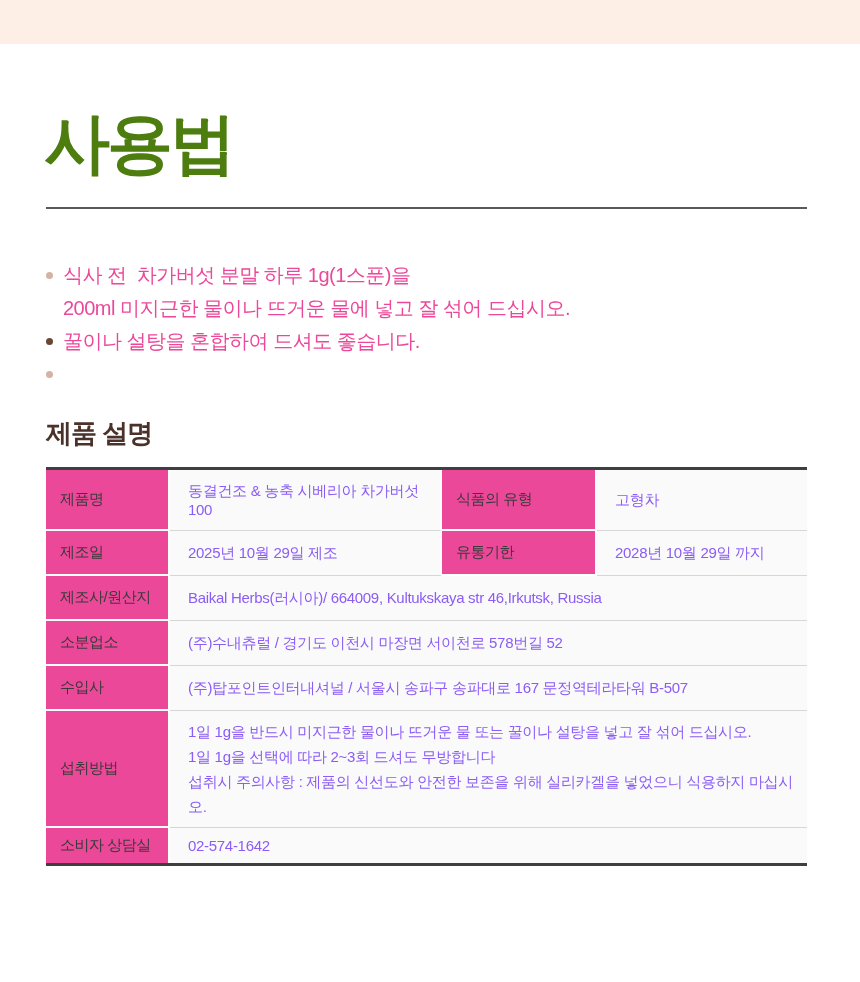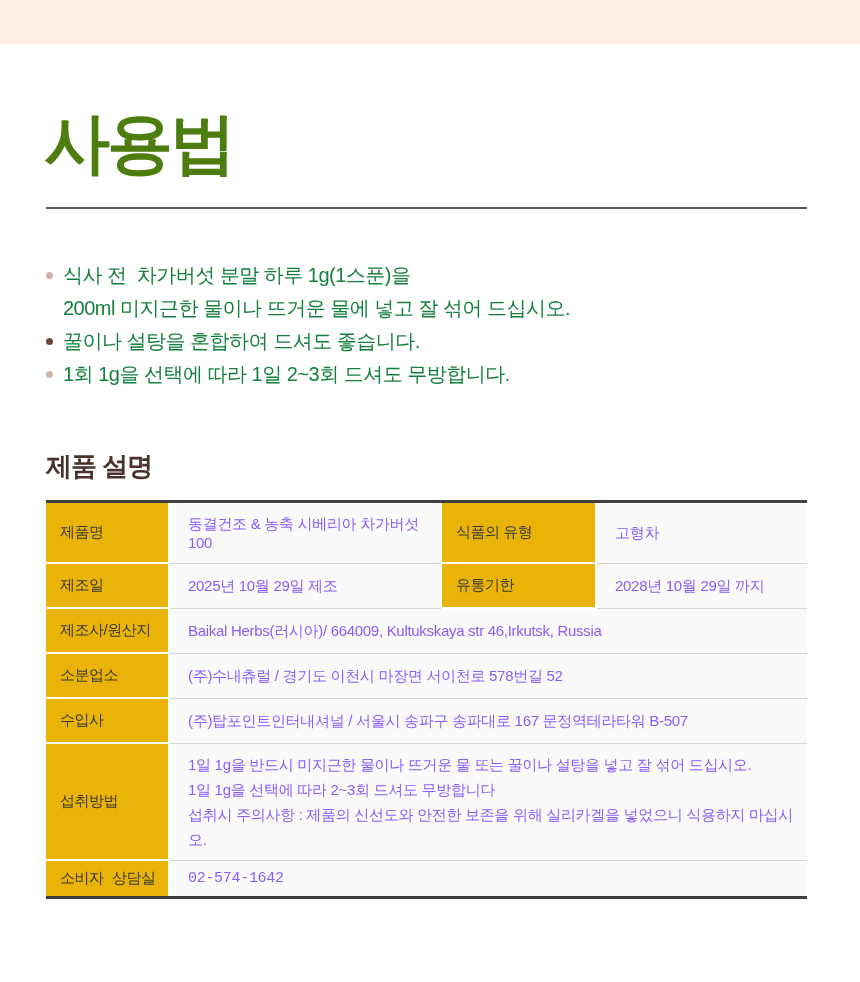--- a/index.html
+++ b/index.html
@@ -31,21 +31,21 @@
   .title-divider {
     border: none;
     border-top: 2px solid #595959;
     margin: 24px 0 0 0;
   }
   .usage-list {
     list-style: none;
     margin: 50px 0 0 0;
     padding: 0;
     font-size: 20px;
-    color: #15803d;
+    color: #ec4899;
   }
   .usage-item { position: relative; padding-left: 17px; }
   .bullet-dot {
     position: absolute;
     left: 0;
     top: 13px;
     width: 7px;
     height: 7px;
     border-radius: 50%;
     background: #d2b3a5;
@@ -68,42 +68,42 @@
     border-bottom: 3px solid #3f3f3f;
   }
   table.spec-table {
     width: 100%;
     border-collapse: separate;
     border-spacing: 0;
     table-layout: fixed;
     font-size: 15px;
   }
   .spec-table th {
-    background: #eab308;
+    background: #ec4899;
     color: #3a3a3a;
     font-weight: 400;
     text-align: left;
     vertical-align: middle;
     padding: 12px 8px 12px 14px;
     border-right: 2px solid #ffffff;
     border-bottom: 2px solid #ffffff;
     letter-spacing: -0.5px;
   }
   .spec-table td {
     background: #fafafa;
     color: #8b5cf6;
     vertical-align: middle;
     padding: 12px 10px 12px 18px;
     border-bottom: 1px solid #d6d6d6;
     letter-spacing: -0.3px;
   }
   .spec-table td.mid { border-right: 2px solid #ffffff; }
   .spec-table tr:last-child th { border-bottom: none; }
   .spec-table tr:last-child td { border-bottom: none; }
-  .spec-table tr.compact th, .spec-table tr.compact td { padding-top: 8px; padding-bottom: 8px; font-family: Liberation Mono, monospace; }
+  .spec-table tr.compact th, .spec-table tr.compact td { padding-top: 8px; padding-bottom: 8px; }
   .green-text { color: #87be5e; }
   .cell-line { display: block; line-height: 25px; }
   .spec-table tr.multiline td { padding-top: 8px; padding-bottom: 8px; }
 </style>
 </head>
 <body>
 
 <div class="top-bar" style="background-color: rgb(253, 238, 230);"></div>
 
 <div class="content">
@@ -117,21 +117,20 @@
       <span class="usage-line">식사 전  차가버섯 분말 하루 1g(1스푼)을</span>
       <br>
       <span class="usage-line">200ml 미지근한 물이나 뜨거운 물에 넣고 잘 섞어 드십시오.</span>
     </li>
     <li class="usage-item">
       <span class="bullet-dot" style="background-color: rgb(106, 70, 55);"></span>
       <span class="usage-line">꿀이나 설탕을 혼합하여 드셔도 좋습니다.</span>
     </li>
     <li class="usage-item">
       <span class="bullet-dot" style="background-color: rgb(210, 179, 165);"></span>
-      <span class="usage-line">1회 1g을 선택에 따라 1일 2~3회 드셔도 무방합니다.</span>
     </li>
   </ul>
 
   <h2 class="product-heading">제품 설명</h2>
 
   <div class="spec-table-wrap">
     <table class="spec-table">
       <colgroup>
         <col style="width:124px">
         <col style="width:272px">

